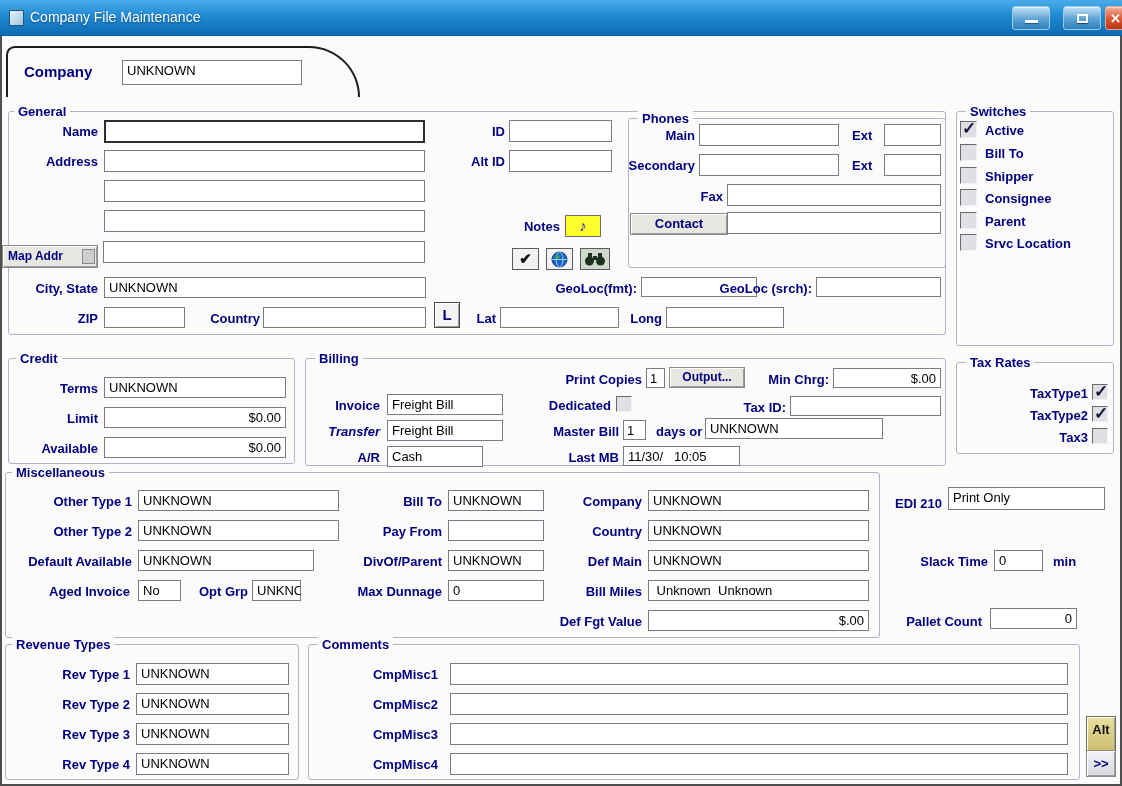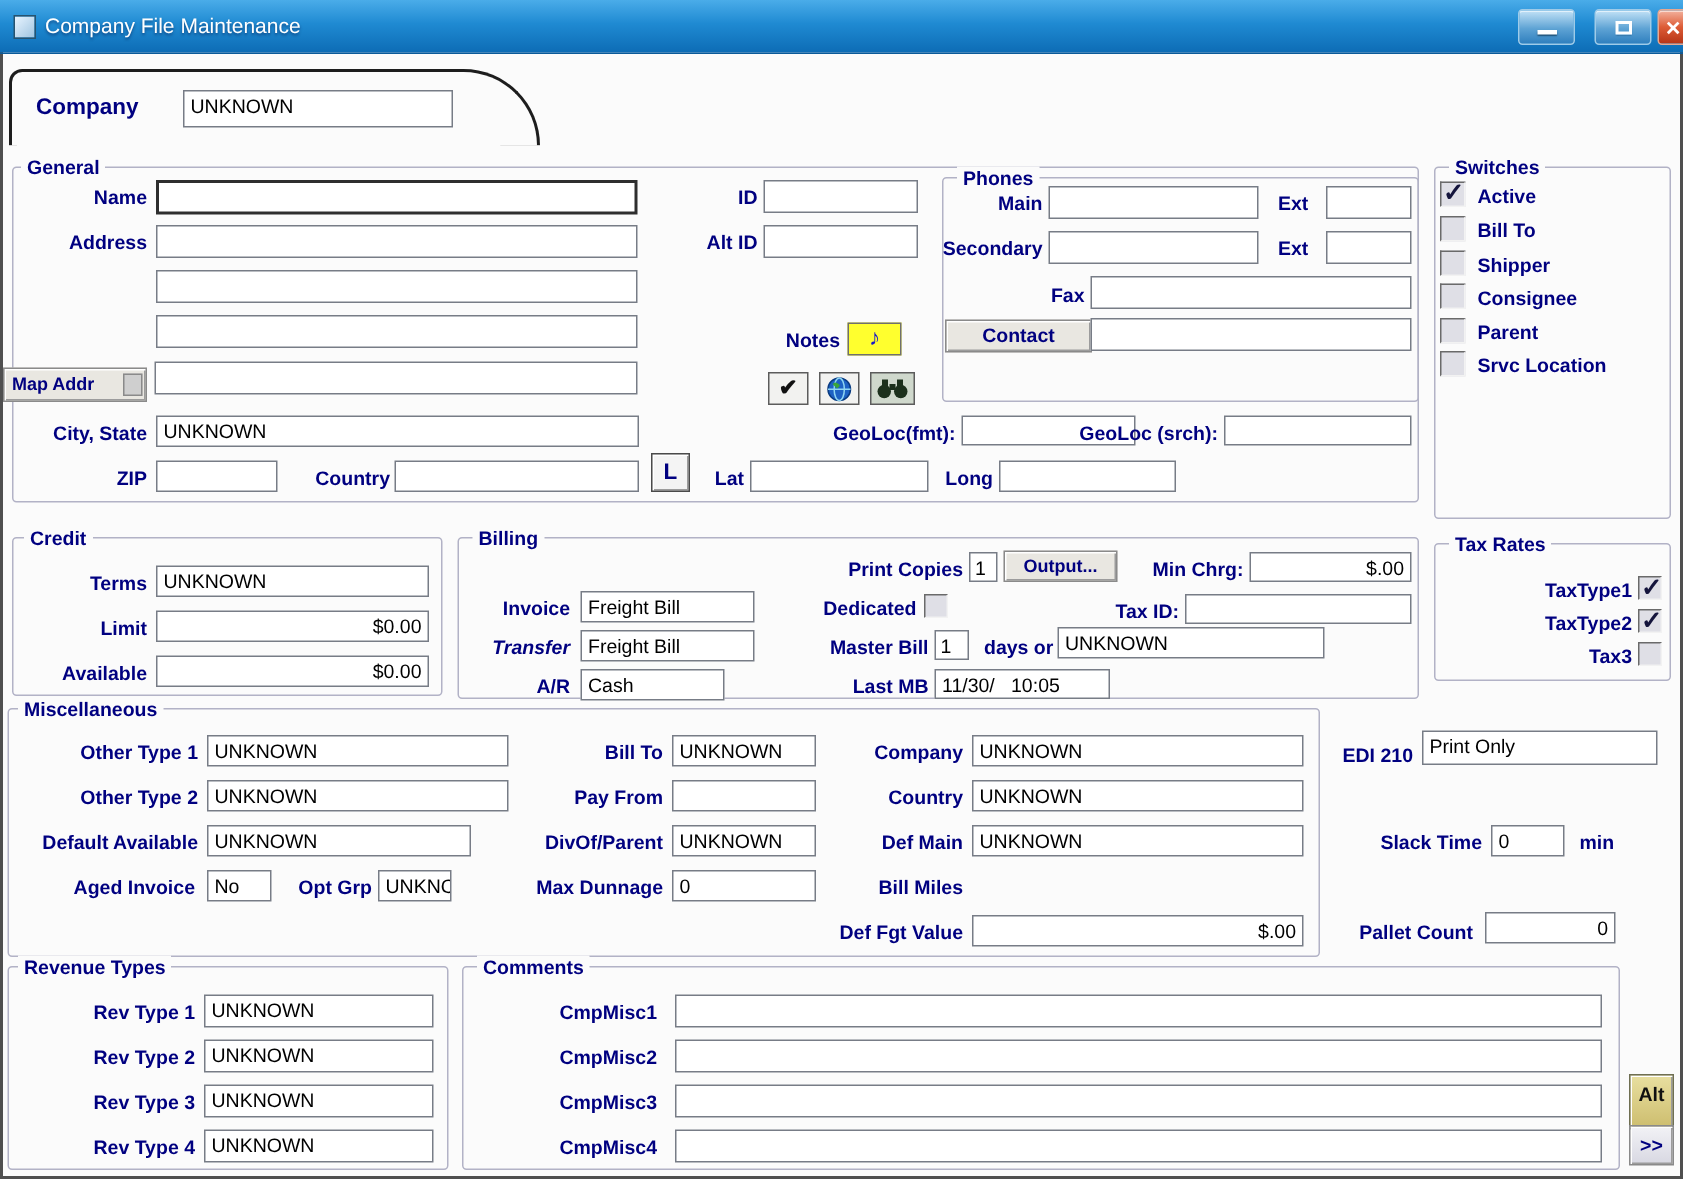--- a/index.html
+++ b/index.html
@@ -250,20 +250,21 @@
   <div class="lbl" style="left:562px; top:554px; width:80px;">Def Main</div>
   <div class="inp" style="left:648px; top:550px; width:221px; height:21px;">UNKNOWN</div>
 
   <div class="lbl" style="left:12px; top:584px; width:118px;">Aged Invoice</div>
   <div class="inp" style="left:138px; top:580px; width:43px; height:21px;">No</div>
   <div class="lbl" style="left:186px; top:584px; width:62px;">Opt Grp</div>
   <div class="inp" style="left:252px; top:580px; width:49px; height:21px;">UNKNOWN</div>
   <div class="lbl" style="left:330px; top:584px; width:112px;">Max Dunnage</div>
   <div class="inp" style="left:448px; top:580px; width:96px; height:21px;">0</div>
   <div class="lbl" style="left:570px; top:584px; width:72px;">Bill Miles</div>
+  <div class="inp" style="left:648px; top:580px; width:221px; height:21px;"> Unknown  Unknown</div>
 
   <div class="lbl" style="left:548px; top:614px; width:94px;">Def Fgt Value</div>
   <div class="inp right" style="left:648px; top:610px; width:221px; height:21px;">$.00</div>
 
   <div class="lbl" style="left:878px; top:496px; width:64px;">EDI 210</div>
   <div class="inp" style="left:948px; top:487px; width:157px; height:23px;">Print Only</div>
 
   <div class="lbl" style="left:886px; top:554px; width:102px;">Slack Time</div>
   <div class="inp" style="left:994px; top:550px; width:49px; height:21px;">0</div>
   <div class="lbl left" style="left:1053px; top:554px; width:34px;">min</div>

